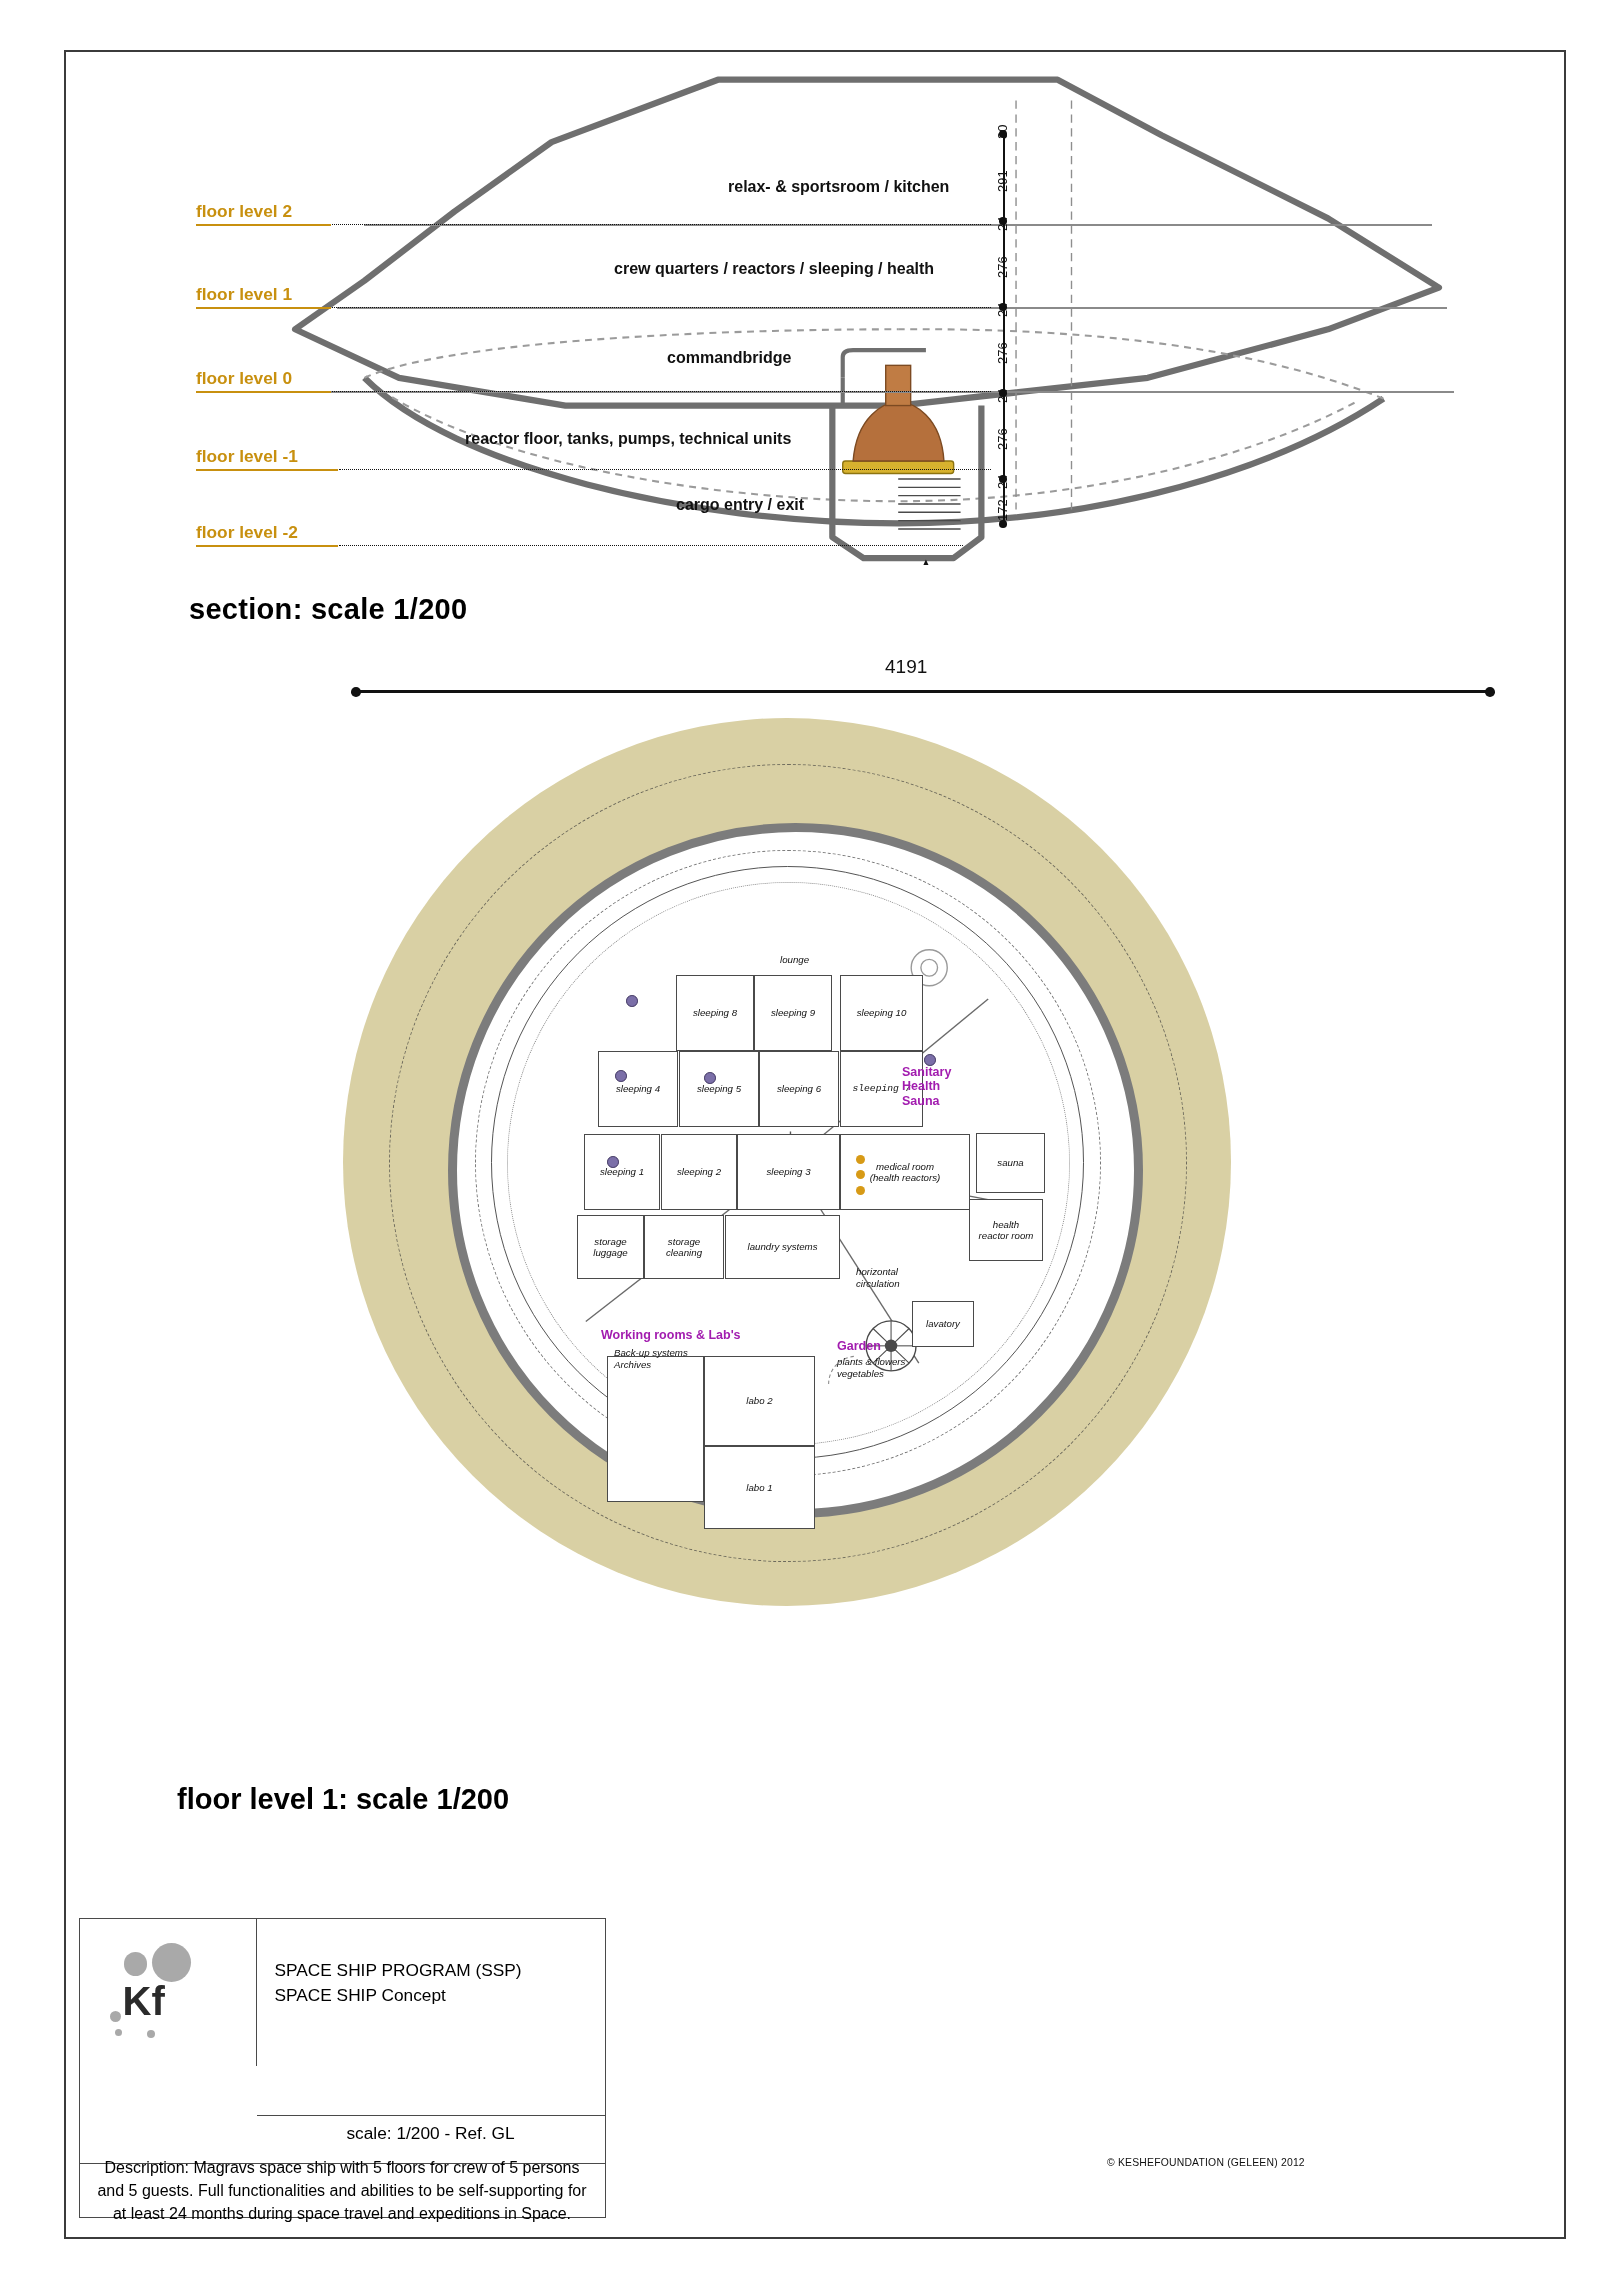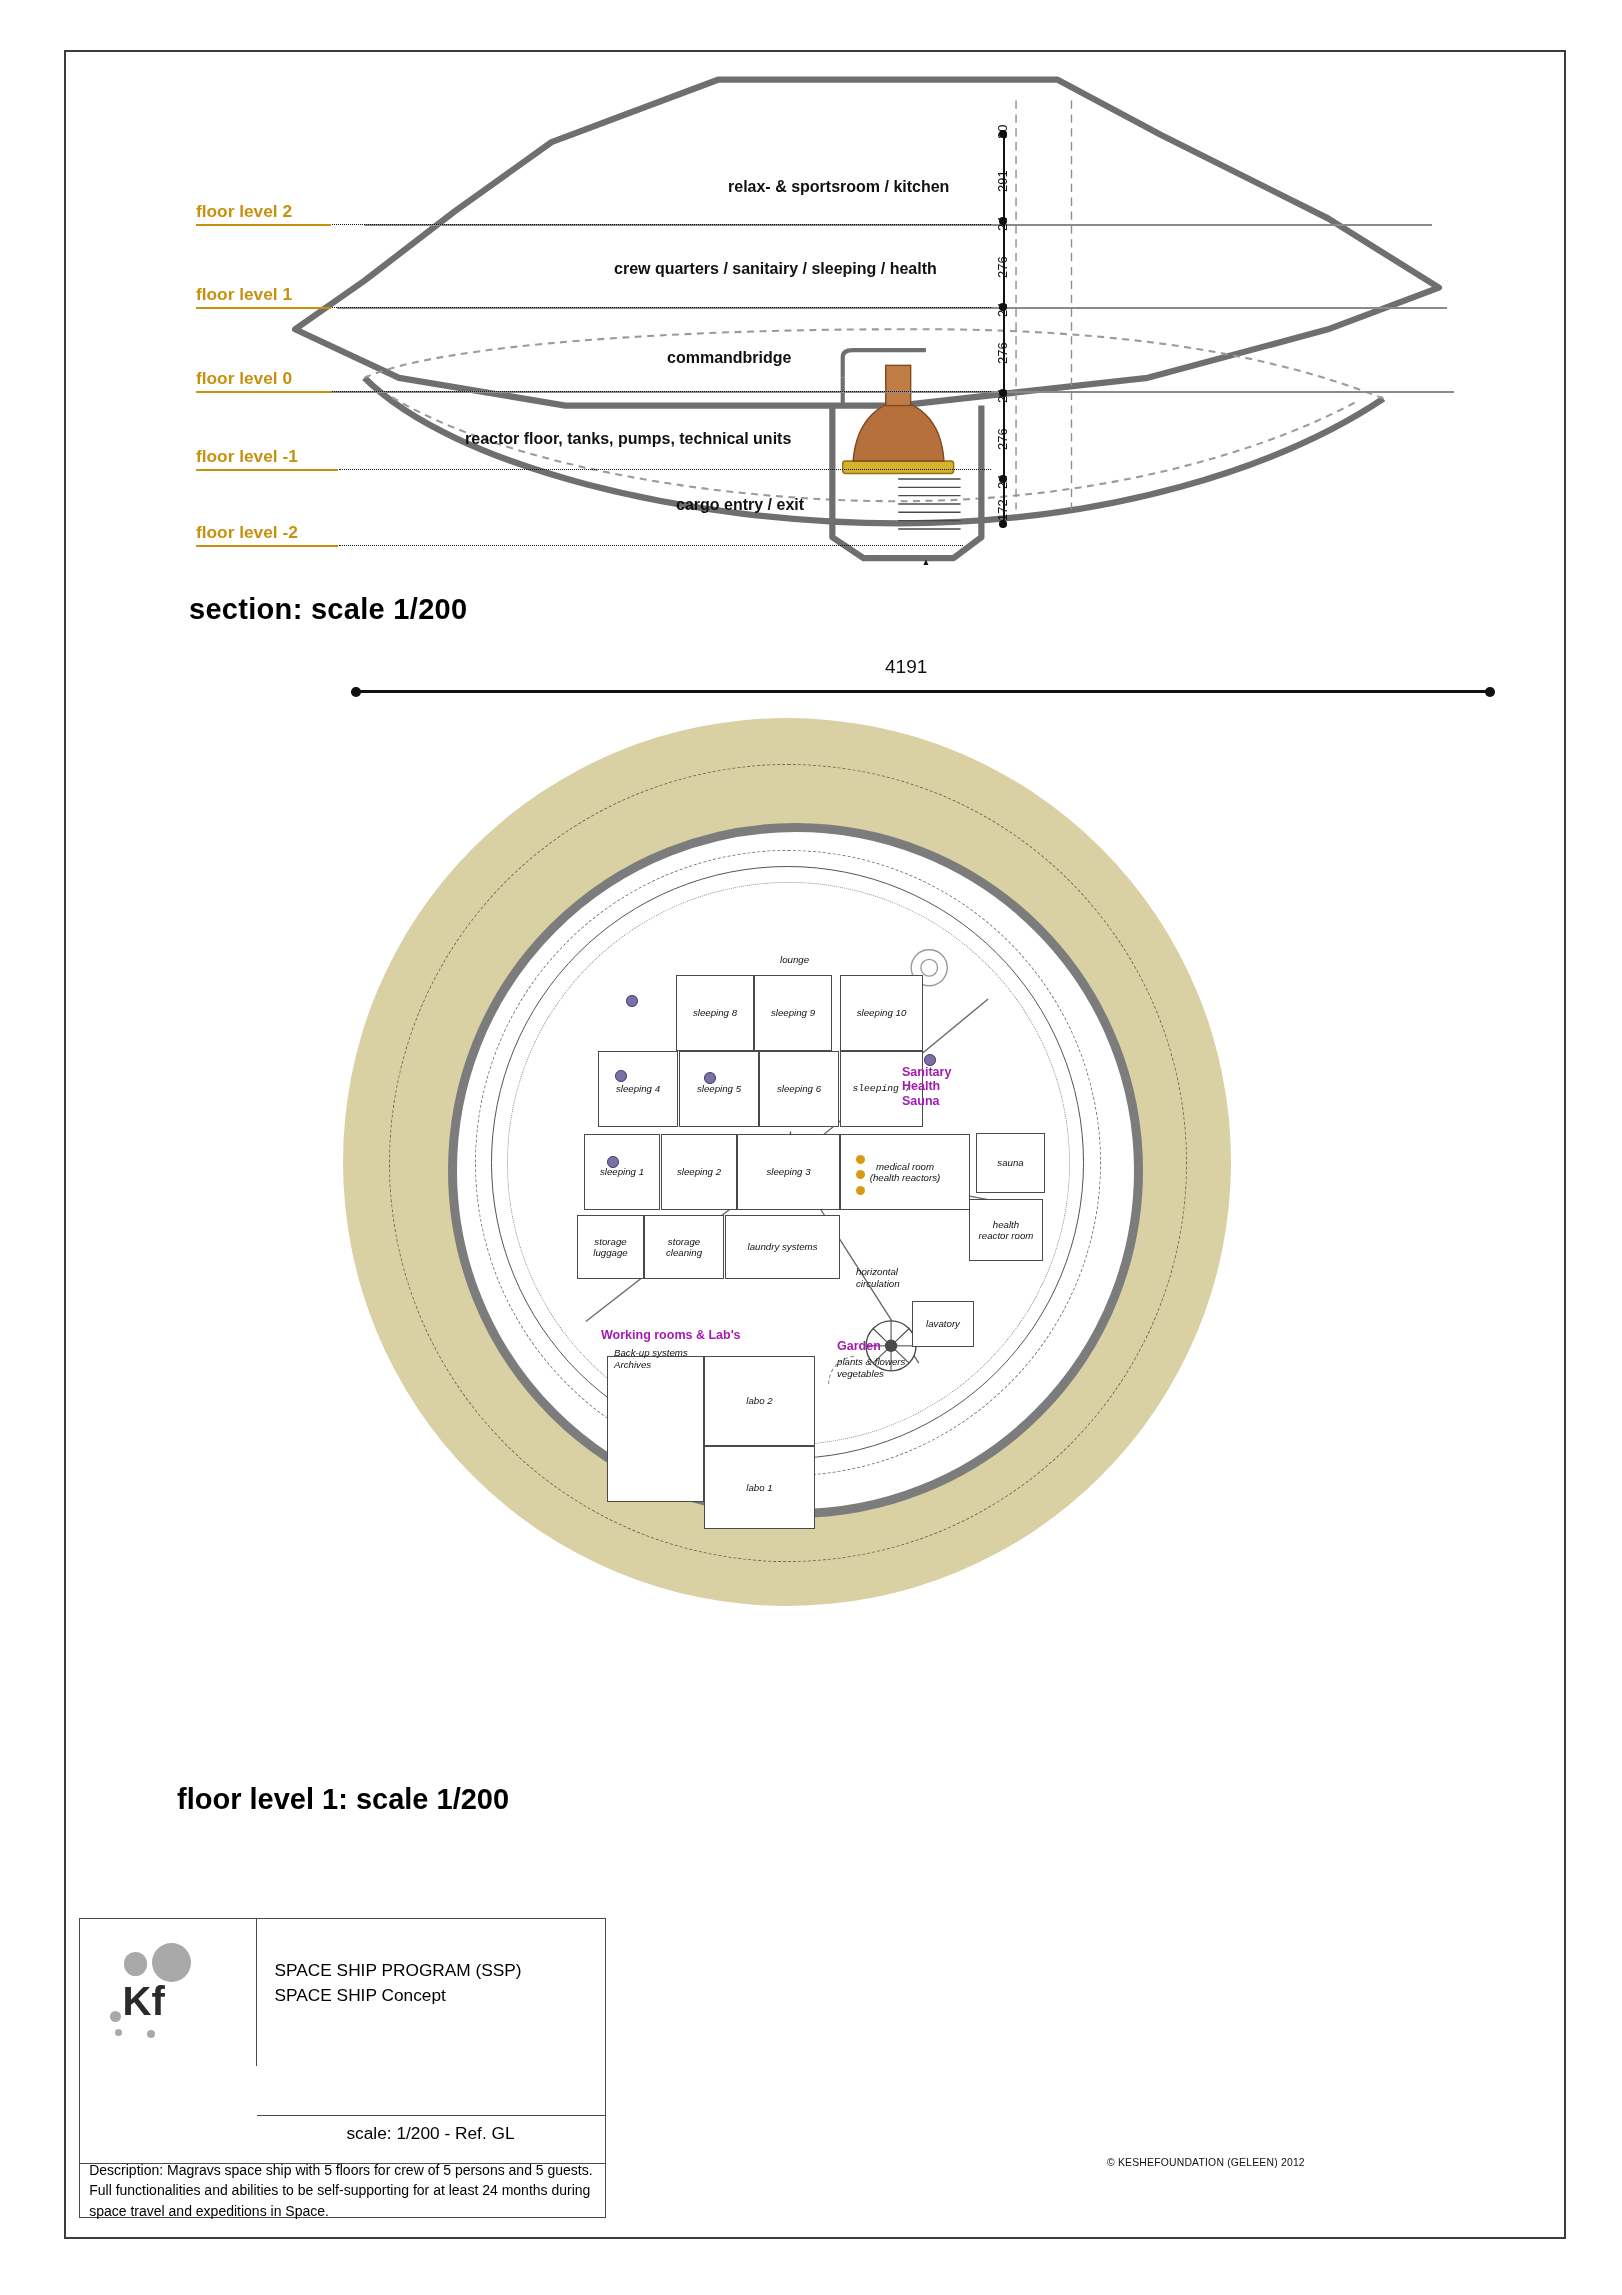--- a/index.html
+++ b/index.html
@@ -160,21 +160,21 @@
   #tb-scale{
     position:absolute;left:177px;top:196px;right:0;height:35px;
     border-top:1.4px solid #4a4a4a;box-sizing:border-box;
     display:flex;align-items:center;justify-content:center;
     font-size:17.3px;
   }
   #tb-desc{
     position:absolute;left:0;top:244px;right:0;bottom:0;
     border-top:1.4px solid #4a4a4a;box-sizing:border-box;
     display:flex;align-items:center;justify-content:center;
-    text-align:left;font-size:14px;line-height:1.45;padding:0 9.7px;
+    text-align:center;font-size:16px;line-height:1.45;padding:0 9.7px;
   }
   #copyright{
     position:absolute;left:1041px;top:2105px;
     font-size:10.4px;color:#111;letter-spacing:0.2px;
   }
 
   
   .kf-circ{position:absolute;border-radius:50%;background:#a9a9a9;}
   .kf-text{
     position:absolute;font-size:40px;font-weight:bold;color:#2b2b2b;
@@ -245,21 +245,21 @@
 
     <div class="floorlevel-label" style="left:130px;top:394px;">floor level -1</div>
     <div class="floorlevel-underline" style="left:130px;top:417px;width:142px;"></div>
     <div class="leader" style="left:273px;top:417px;width:652px;"></div>
 
     <div class="floorlevel-label" style="left:130px;top:470px;">floor level -2</div>
     <div class="floorlevel-underline" style="left:130px;top:493px;width:142px;"></div>
     <div class="leader" style="left:273px;top:493px;width:624px;"></div>
 
     <div class="section-room-label" style="left:662px;top:126px;">relax- &amp; sportsroom / kitchen</div>
-    <div class="section-room-label" style="left:548px;top:208px;">crew quarters / sanitairy / sleeping / health</div>
+    <div class="section-room-label" style="left:548px;top:208px;">crew quarters / reactors / sleeping / health</div>
     <div class="section-room-label" style="left:601px;top:297px;">commandbridge</div>
     <div class="section-room-label" style="left:399px;top:378px;">reactor floor, tanks, pumps, technical units</div>
     <div class="section-room-label" style="left:610px;top:444px;">cargo entry / exit</div>
 
     <div class="abs" style="left:916px;top:83px;width:55px;height:388px;">
       <div style="position:absolute;left:21px;top:0;width:2.1px;height:388px;background:#111;"></div>
       <div class="dot" style="left:17.3px;top:-4.9px;"></div>
       <div class="dot" style="left:17.3px;top:82px;"></div>
       <div class="dot" style="left:17.3px;top:168px;"></div>
       <div class="dot" style="left:17.3px;top:254px;"></div>

